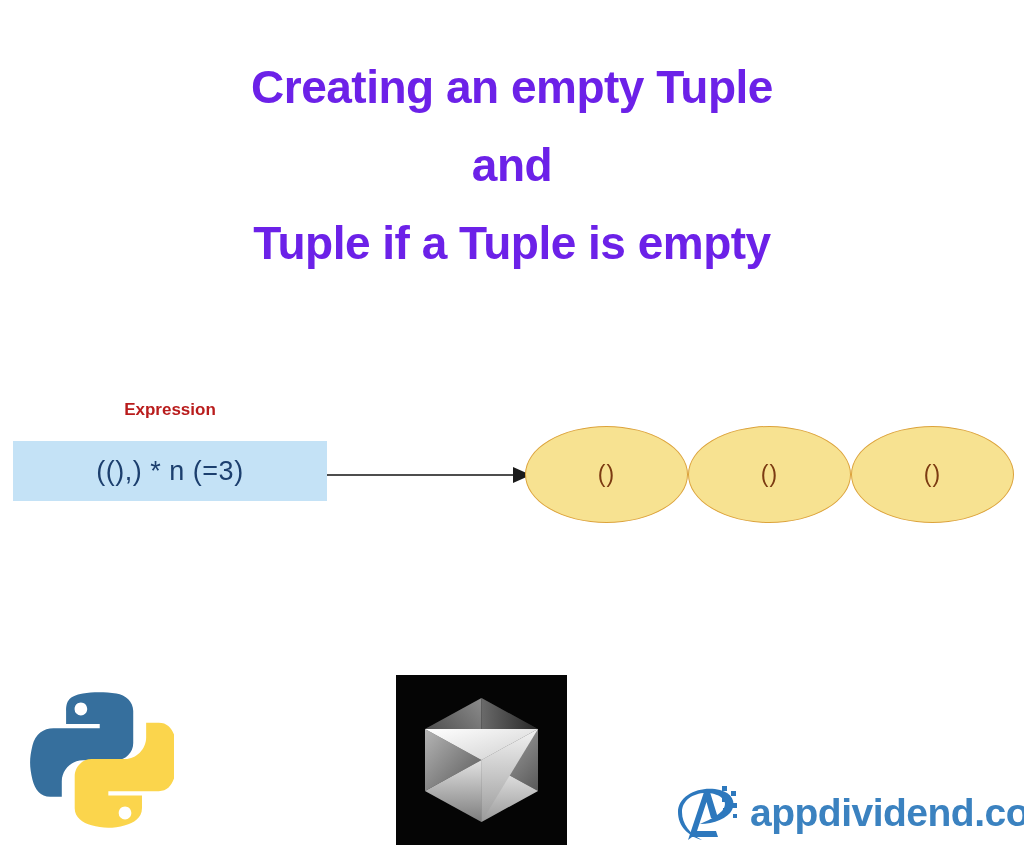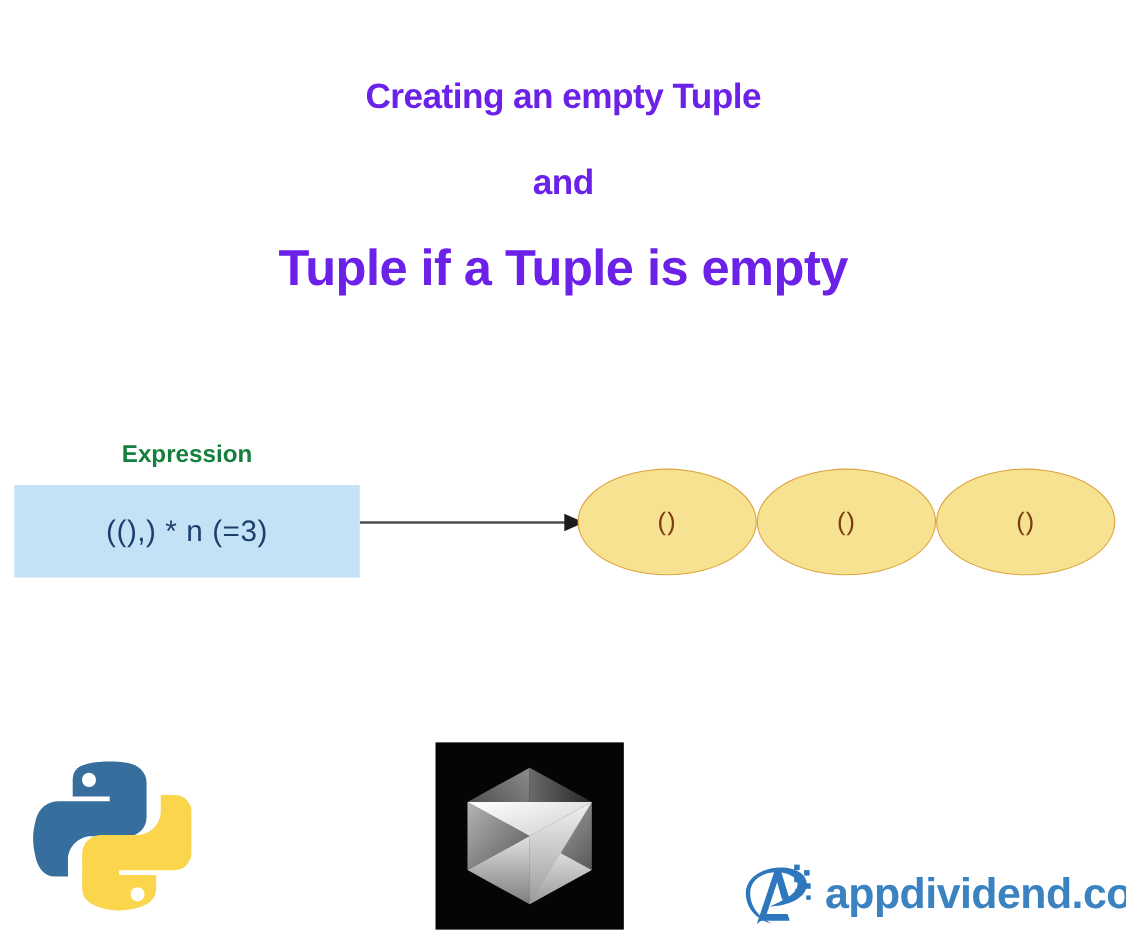--- a/index.html
+++ b/index.html
@@ -20,21 +20,21 @@
   #title-block {
     position: absolute;
     left: 0;
     top: 48px;
     width: 1024px;
     text-align: center;
   }
   .title-line {
     color: #6c21e8;
     font-weight: bold;
-    font-size: 32px;
+    font-size: 46px;
     line-height: 78px;
     letter-spacing: -0.5px;
     white-space: nowrap;
   }
   .title-line.line-2 {
     font-size: 46px;
   }
 
   
   #diagram {
@@ -44,31 +44,31 @@
     width: 1024px;
     height: 853px;
   }
 
   #expression-label {
     position: absolute;
     left: 13px;
     top: 400px;
     width: 314px;
     text-align: center;
-    color: #15803d;
-    font-size: 22px;
+    color: #b91c1c;
+    font-size: 17px;
     font-weight: bold;
   }
 
   #expression-box {
     position: absolute;
     left: 13px;
     top: 441px;
     width: 314px;
-    height: 84px;
+    height: 60px;
     background: #c4e2f6;
     display: flex;
     align-items: center;
     justify-content: center;
   }
   #expression-value {
     color: #1c3f6e;
     font-size: 27px;
     letter-spacing: 0.5px;
     white-space: nowrap;

